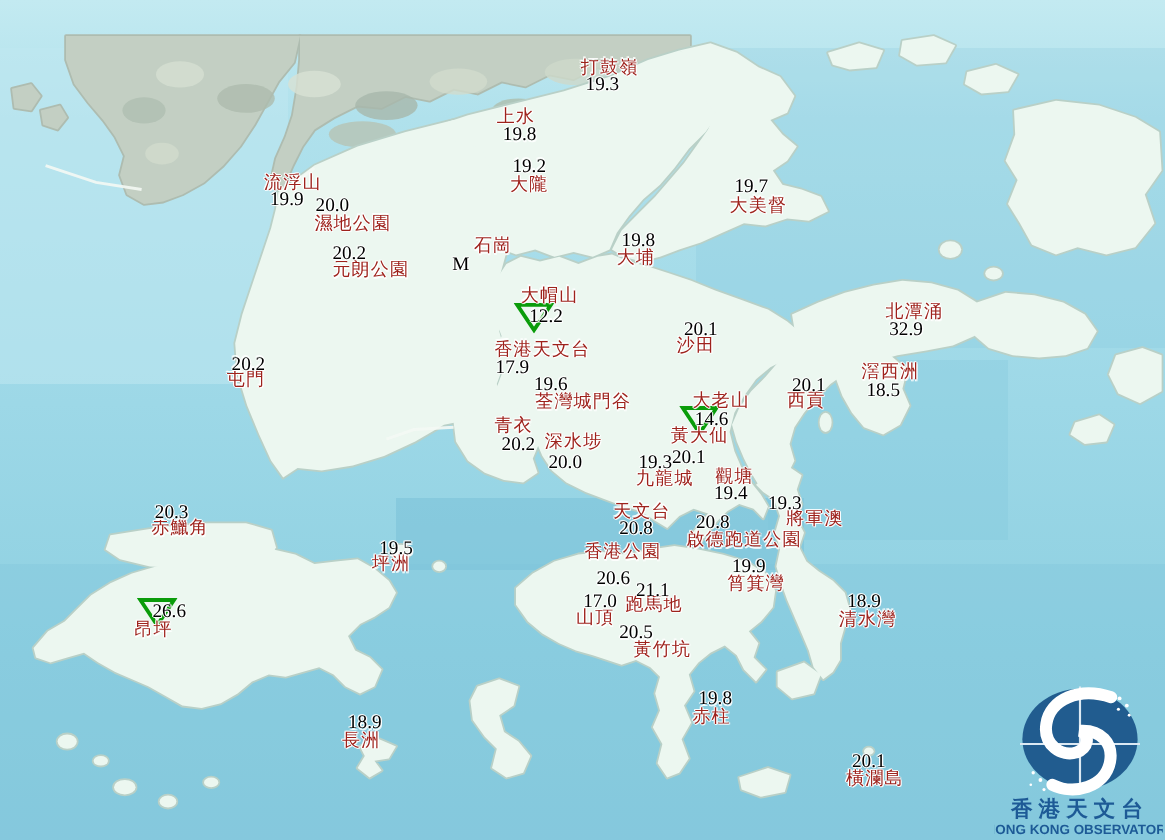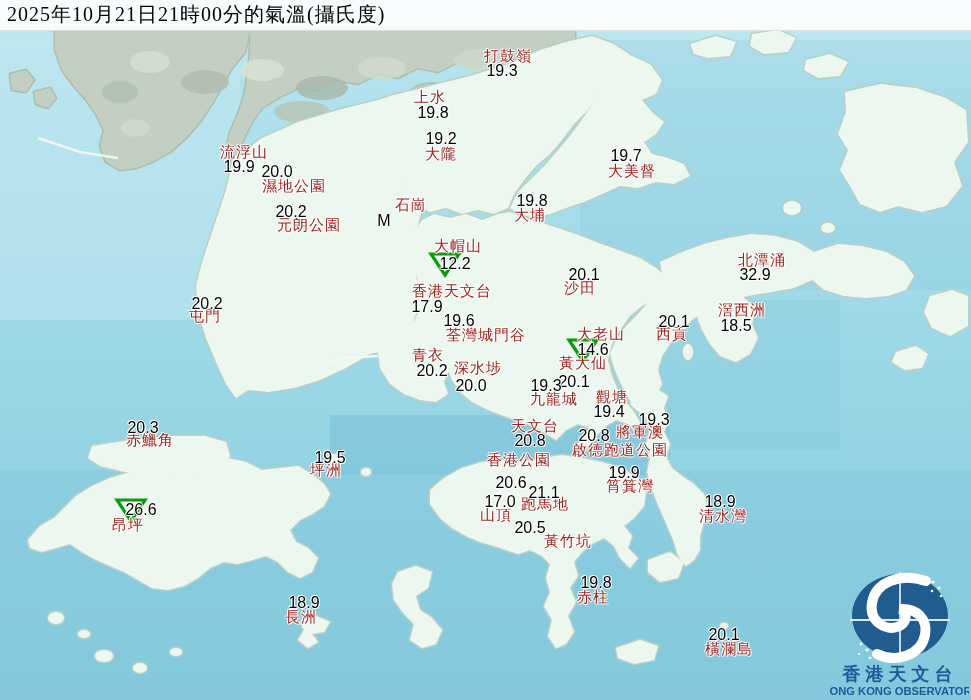--- a/index.html
+++ b/index.html
@@ -26,21 +26,21 @@
   }
   
   #stations{position:absolute;left:0;top:0;width:971px;height:700px;z-index:4;}
   .sname,.sval{
     position:absolute;transform:translate(-50%,-50%);white-space:nowrap;z-index:3;
     text-shadow:-1px 0 0 rgba(255,255,255,.9),1px 0 0 rgba(255,255,255,.9),
       0 -1px 0 rgba(255,255,255,.9),0 1px 0 rgba(255,255,255,.9),
       1px 1px 0 rgba(255,255,255,.75),-1px -1px 0 rgba(255,255,255,.75);
   }
   .sname{font-size:15px;letter-spacing:1px;font-weight:500;}
-  .sval{font-family:Liberation Sans, sans-serif;font-size:16px;color:#000;}
+  .sval{font-family:Liberation Serif, serif;font-size:16px;color:#000;}
   .tri{position:absolute;z-index:2;}
   .tri polygon{fill:none;stroke-width:3.2;stroke-linejoin:miter;}
   
   #hko-logo{position:absolute;right:2px;bottom:2px;z-index:5;}
 </style>
 </head>
 <body>
 
 <div id="screen">
 
@@ -216,39 +216,39 @@
 
   <span class="sname" style="left:554px;top:399px;color:#9e221c">九龍城</span>
   <span class="sval" style="left:546px;top:386px">19.3</span>
 
   <span class="sname" style="left:612px;top:397px;color:#9e221c">觀塘</span>
   <span class="sval" style="left:609px;top:412px">19.4</span>
 
   <span class="sname" style="left:535px;top:426px;color:#9e221c">天文台</span>
   <span class="sval" style="left:530px;top:441px">20.8</span>
 
-  <span class="sname" style="left:640px;top:432px;color:#9e221c">將軍澳</span>
+  <span class="sname" style="left:679px;top:432px;color:#9e221c">將軍澳</span>
   <span class="sval" style="left:654px;top:420px">19.3</span>
 
   <span class="sname" style="left:620px;top:450px;color:#9e221c">啟德跑道公園</span>
   <span class="sval" style="left:594px;top:436px">20.8</span>
 
   <span class="sname" style="left:519px;top:460px;color:#9e221c">香港公園</span>
   <span class="sval" style="left:511px;top:483px">20.6</span>
 
   <span class="sname" style="left:630px;top:486px;color:#9e221c">筲箕灣</span>
   <span class="sval" style="left:624px;top:473px">19.9</span>
 
   <span class="sname" style="left:545px;top:504px;color:#9e221c">跑馬地</span>
   <span class="sval" style="left:544px;top:493px">21.1</span>
 
   <span class="sname" style="left:496px;top:515px;color:#9e221c">山頂</span>
   <span class="sval" style="left:500px;top:502px">17.0</span>
 
-  <span class="sname" style="left:568px;top:541px;color:#9e221c">黃竹坑</span>
+  <span class="sname" style="left:552px;top:541px;color:#9e221c">黃竹坑</span>
   <span class="sval" style="left:530px;top:528px">20.5</span>
 
   <span class="sname" style="left:593px;top:597px;color:#9e221c">赤柱</span>
   <span class="sval" style="left:596px;top:583px">19.8</span>
 
   <span class="sname" style="left:150px;top:440px;color:#9e221c">赤鱲角</span>
   <span class="sval" style="left:143px;top:428px">20.3</span>
 
   <span class="sname" style="left:326px;top:470px;color:#9e221c">坪洲</span>
   <span class="sval" style="left:330px;top:458px">19.5</span>
@@ -262,23 +262,20 @@
   <span class="sname" style="left:723px;top:516px;color:#9e221c">清水灣</span>
   <span class="sval" style="left:720px;top:502px">18.9</span>
 
   <span class="sname" style="left:301px;top:617px;color:#9e221c">長洲</span>
   <span class="sval" style="left:304px;top:603px">18.9</span>
 
   <span class="sname" style="left:729px;top:649px;color:#9e221c">橫瀾島</span>
   <span class="sval" style="left:724px;top:635px">20.1</span>
 </div>
 
-  <div id="titlebar">
-    <div id="titletext">2025年10月21日21時00分的氣溫(攝氏度)</div>
-  </div>
 
   <svg id="hko-logo" width="140" height="130" viewBox="0 0 140 130">
     <ellipse cx="71" cy="48" rx="48" ry="42" fill="#215c8f"></ellipse>
     <g stroke="#dce9f3" stroke-width="1.8">
       <line x1="71" y1="4" x2="71" y2="93"></line>
       <line x1="21" y1="52" x2="121" y2="52"></line>
     </g>
     <path d="M97,13 C70,4 46,15 43,35 C40,53 56,63 68,59 C78,56 80,44 71,41 C88,40 99,51 96,67 C92,88 66,95 48,86" fill="none" stroke="#ffffff" stroke-width="10" stroke-linecap="round"></path>
     <g fill="#ffffff">
       <circle cx="104" cy="14" r="1.6"></circle>

